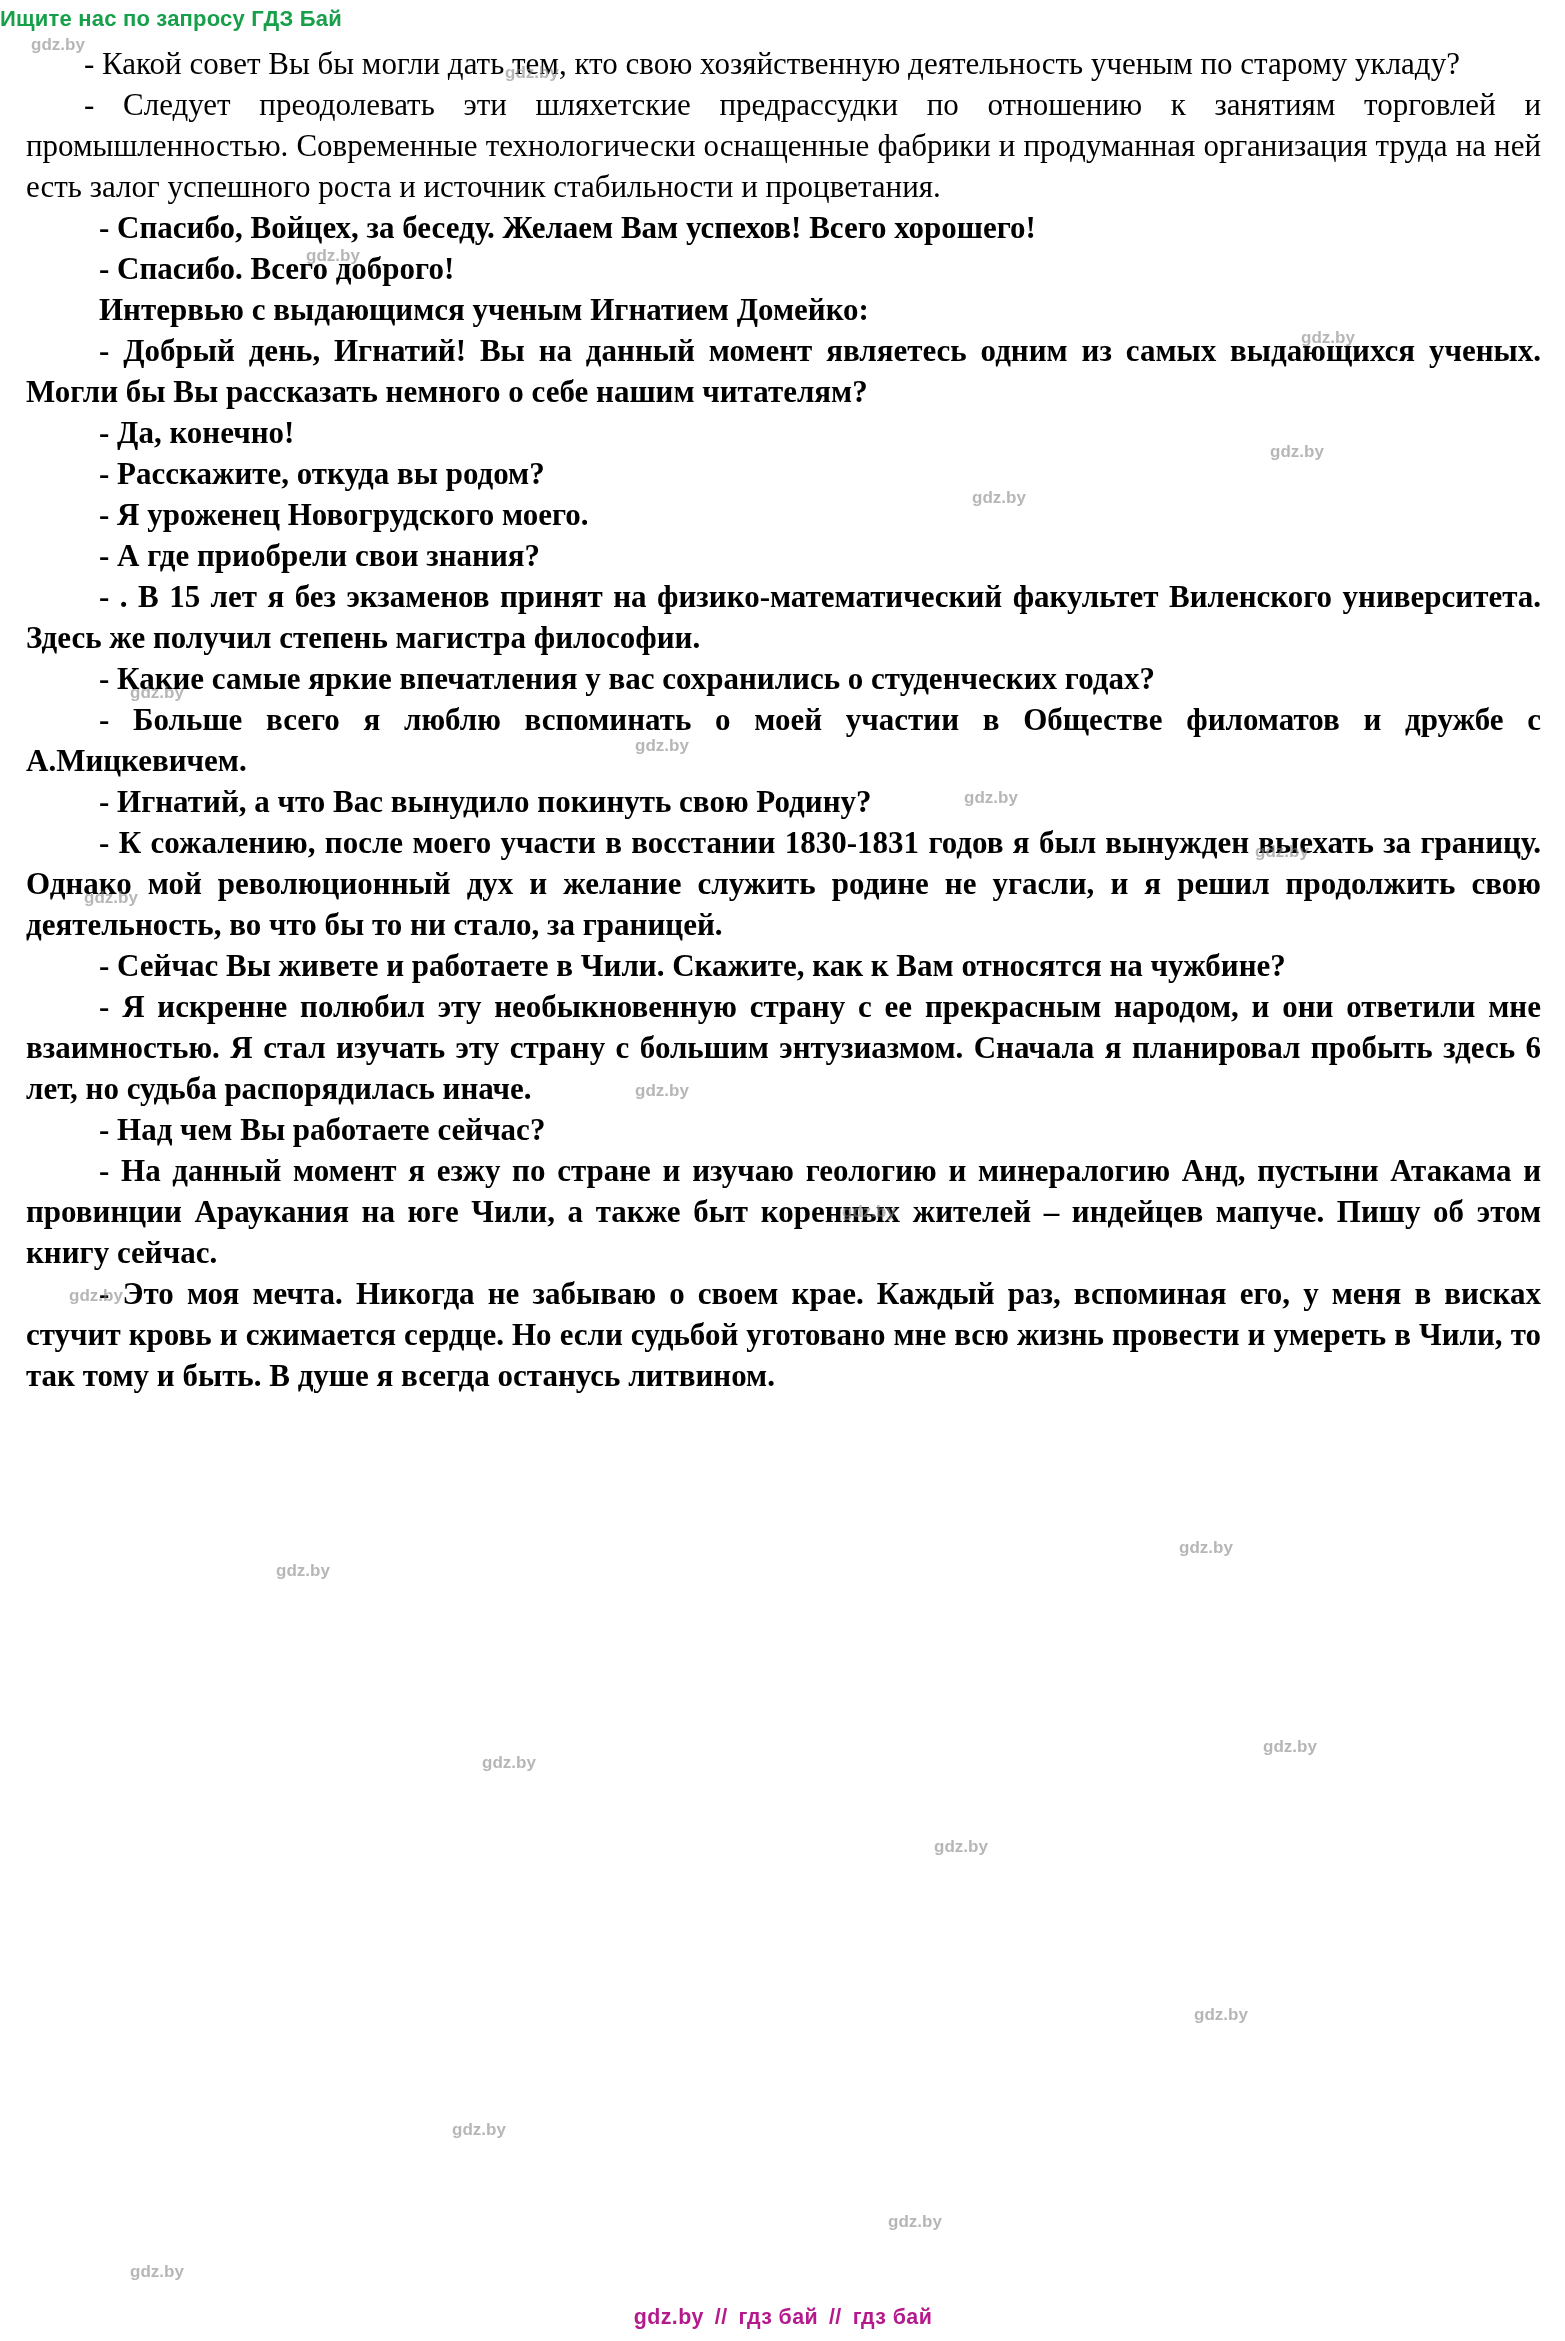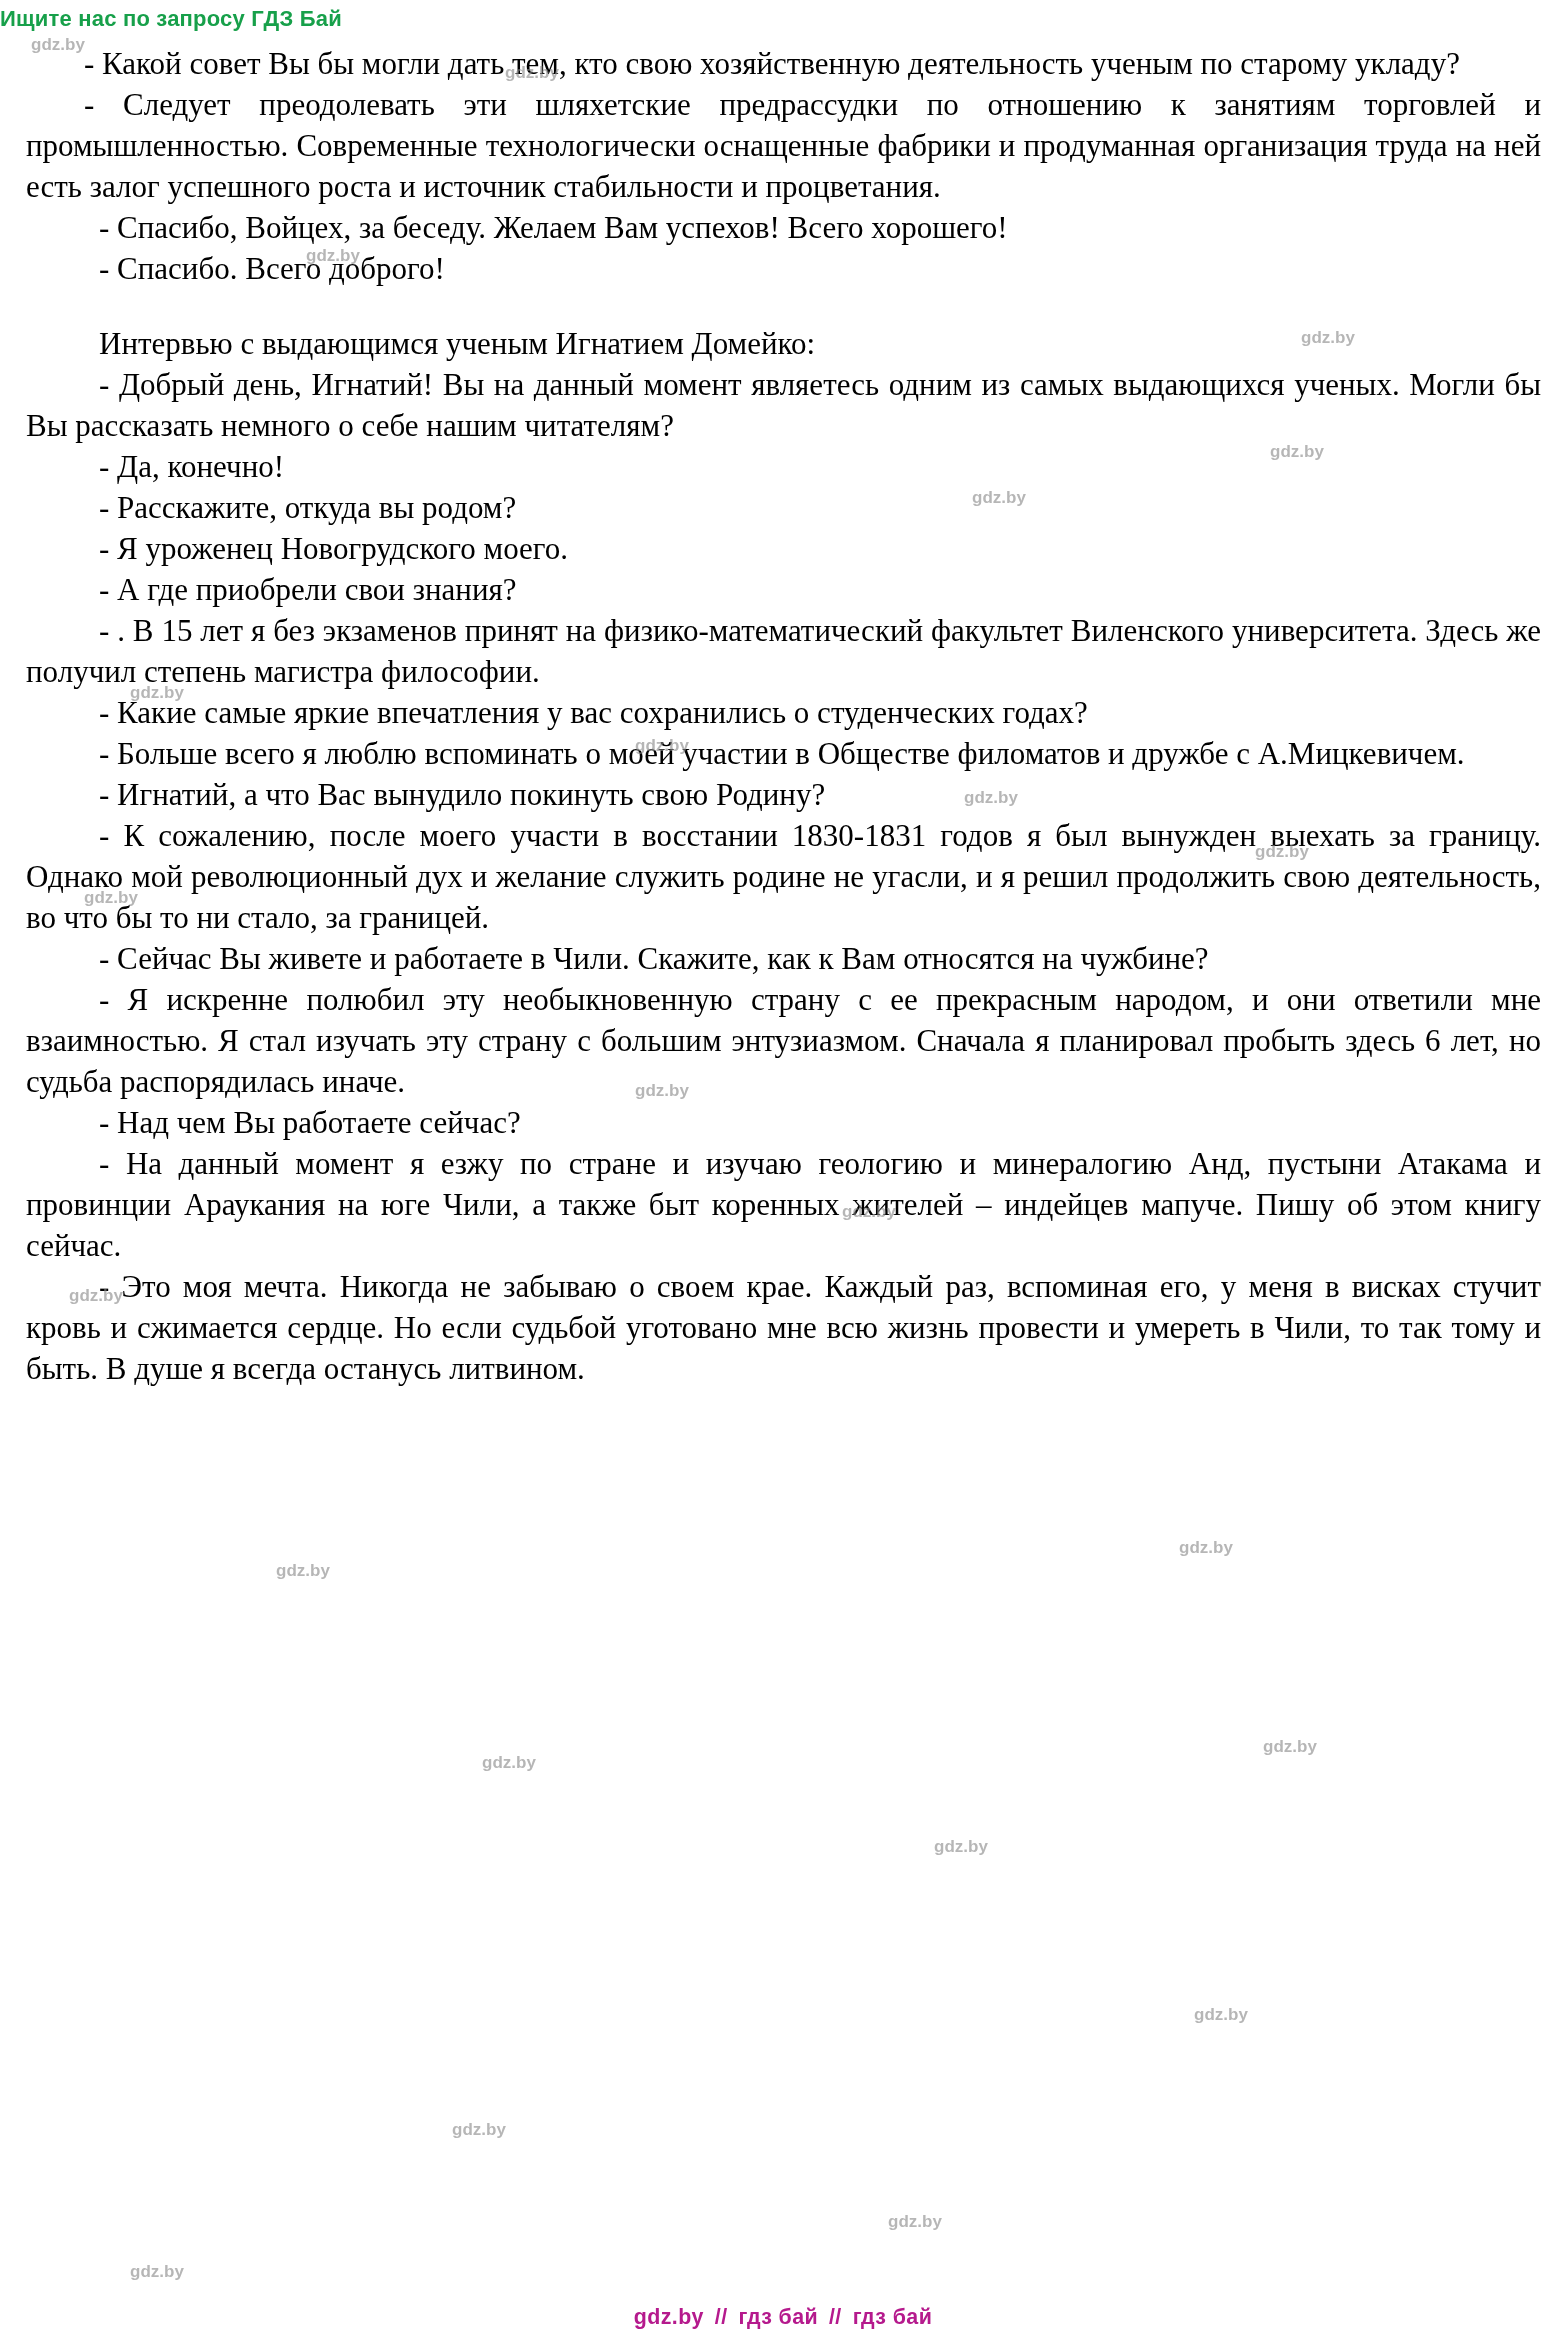--- a/index.html
+++ b/index.html
@@ -44,23 +44,23 @@
     font-size: 31px;
     line-height: 41px;
     text-align: justify;
     text-justify: inter-word;
   }
   p.par.indent {
     text-indent: 58px;
   }
   p.par.indent-lg {
     text-indent: 73px;
+    font-weight: bold;
   }
   p.gap {
-    margin-top: 34px;
   }
   .wm {
     position: absolute;
     font-family: "Liberation Sans", sans-serif;
     font-size: 17px;
     font-weight: bold;
     color: #8a8a8a;
     opacity: 0.62;
     white-space: nowrap;
     pointer-events: none;

